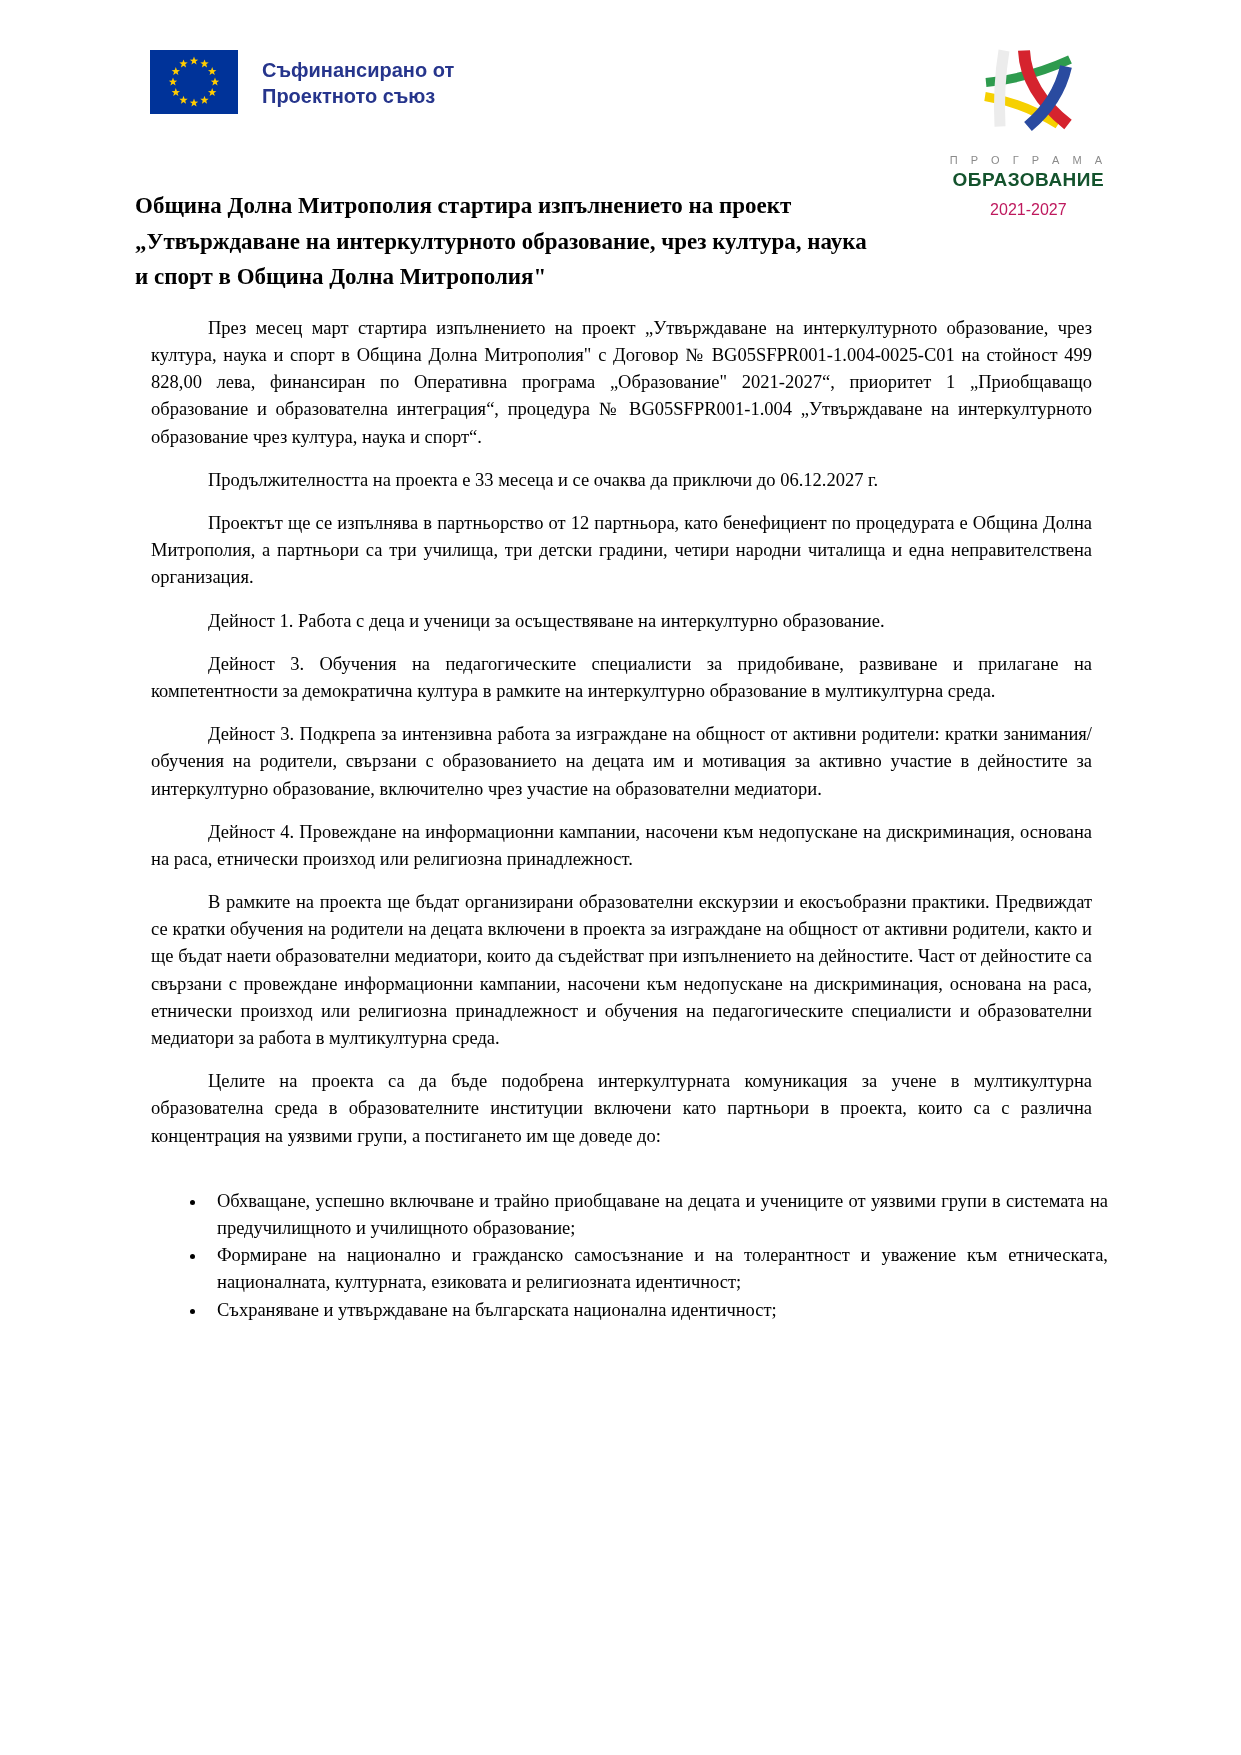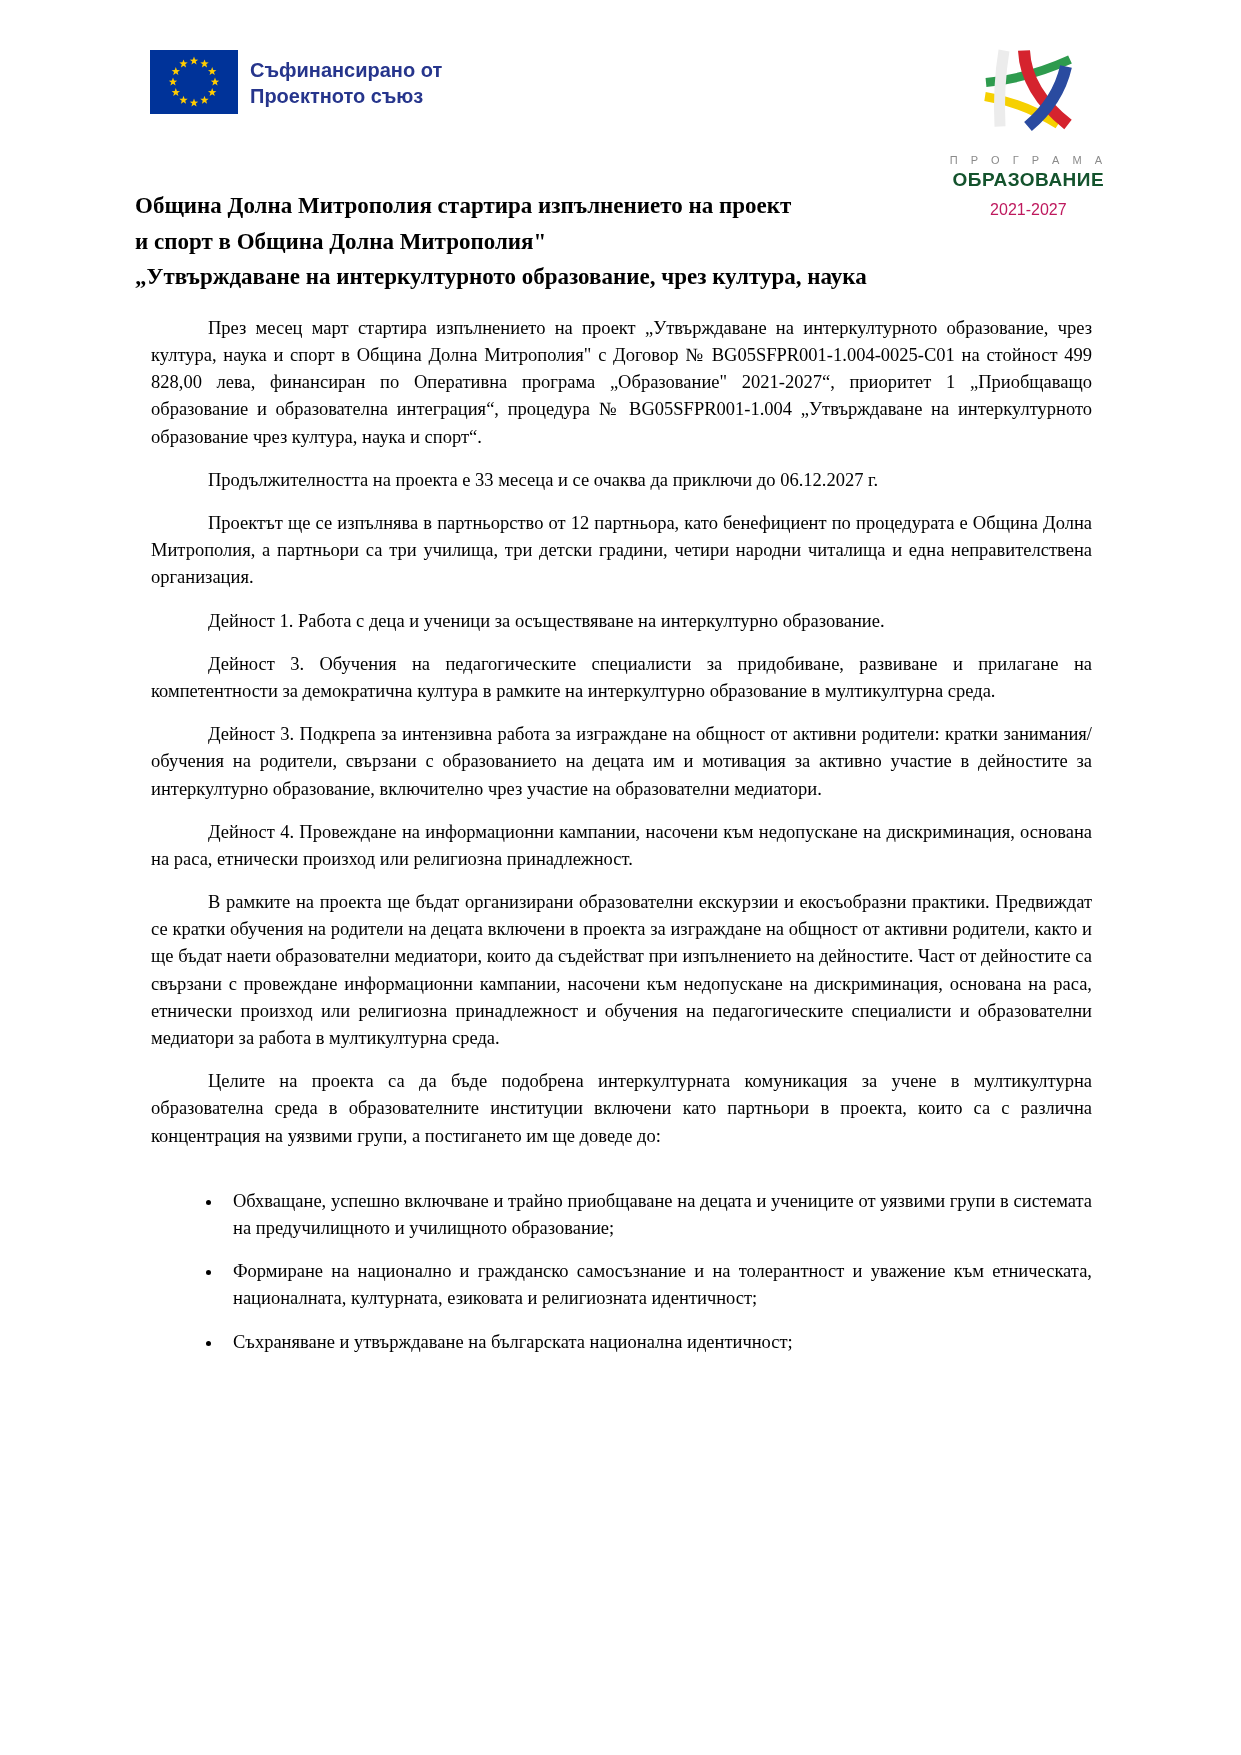--- a/index.html
+++ b/index.html
@@ -14,21 +14,21 @@
     overflow:hidden;
   }
   
   .header {
     display:flex;
     justify-content:space-between;
     align-items:flex-start;
     padding:50px 134px 0 150px;
     height:100px;
   }
-  .eu-logo { display:flex; align-items:flex-start; gap:12px; }
+  .eu-logo { display:flex; align-items:flex-start; gap:24px; }
   .eu-flag { display:block; }
   .eu-text {
     font-family:"Liberation Sans", sans-serif;
     font-weight:bold;
     font-size:20px;
     line-height:1.3;
     color:#26358C;
     padding-top:7px;
     white-space:nowrap;
   }
@@ -58,21 +58,21 @@
   }
   .body-text p { margin:16px; text-indent:57px; }
   ul.bullets {
     margin:38px 0 0 0;
     padding-left:72px;
     list-style:disc outside;
   }
   ul.bullets li {
     text-align:justify;
     padding-left:10px;
-    margin:16px;
+    margin:0;
   }
 </style>
 </head>
 <body>
 
 <div class="page">
 
   <div class="header">
 
     <div class="eu-logo">
@@ -117,22 +117,22 @@
         <div class="program-label">П Р О Г Р А М А</div>
         <div class="program-name">ОБРАЗОВАНИЕ</div>
         <div class="program-years">2021-2027</div>
       </div>
     </div>
 
   </div>
 
   <div class="doc-title">
     <div>Община Долна Митрополия стартира изпълнението на проект</div>
+    <div>„Утвърждаване на интеркултурното образование, чрез култура, наука</div>
     <div>и спорт в Община Долна Митрополия"</div>
-    <div>„Утвърждаване на интеркултурното образование, чрез култура, наука</div>
   </div>
 
   <div class="body-text">
     <p>През месец март стартира изпълнението на проект „Утвърждаване на интеркултурното образование, чрез култура, наука и спорт в Община Долна Митрополия" с Договор № BG05SFPR001-1.004-0025-C01 на стойност  499 828,00 лева, финансиран по Оперативна програма „Образование" 2021-2027“, приоритет 1 „Приобщаващо образование и образователна интеграция“, процедура № BG05SFPR001-1.004 „Утвърждаване на интеркултурното образование чрез култура, наука и спорт“.</p>
     <p>Продължителността на проекта е 33 месеца и се очаква да приключи до 06.12.2027 г.</p>
     <p>Проектът ще се изпълнява в партньорство от 12 партньора, като бенефициент по процедурата е Община Долна Митрополия, а партньори са три училища, три детски градини, четири народни читалища и една неправителствена организация.</p>
     <p>Дейност 1. Работа с деца и ученици за осъществяване на интеркултурно образование.</p>
     <p>Дейност 3.  Обучения на педагогическите специалисти за придобиване, развиване и прилагане на компетентности за демократична култура в рамките на интеркултурно образование в мултикултурна среда.</p>
     <p>Дейност 3. Подкрепа за интензивна работа за изграждане на общност от активни родители: кратки занимания/обучения на родители, свързани с образованието на децата им и мотивация за активно участие в дейностите за интеркултурно образование, включително чрез участие на образователни медиатори.</p>
     <p>Дейност 4. Провеждане на информационни кампании, насочени към недопускане на дискриминация, основана на раса, етнически произход или религиозна принадлежност.</p>

